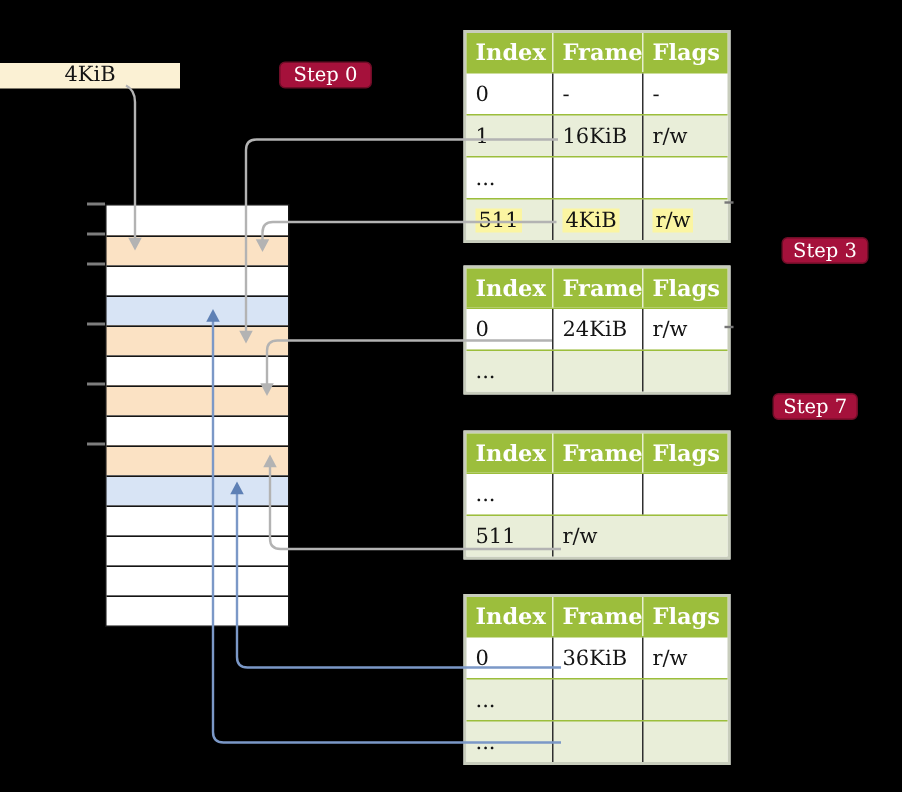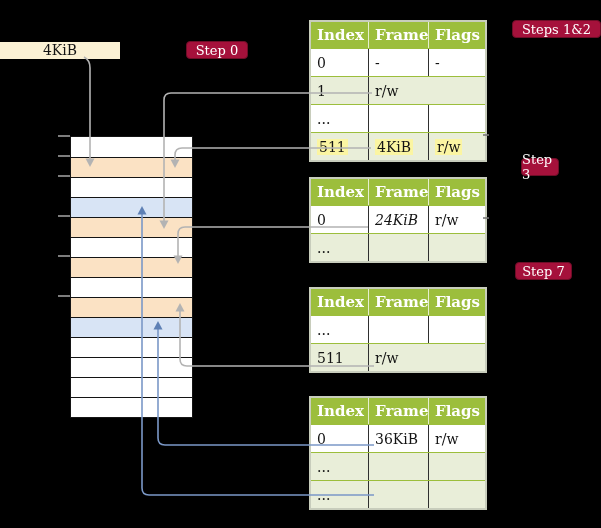--- a/index.html
+++ b/index.html
@@ -31,21 +31,21 @@
     display:flex;align-items:center;justify-content:center;line-height:17px;
   }
   
   .badge{
     position:absolute;background:var(--c-crimson);border:1px solid var(--c-crimson-dark);
     border-radius:4px;color:#fff;font-size:13px;
     display:flex;align-items:center;justify-content:center;box-sizing:border-box;
   }
   #badge-step0{left:186px;top:41px;width:62px;height:18px;}
   #badge-steps12{left:512px;top:20px;width:89px;height:18px;}
-  #badge-step3{left:521px;top:158px;width:38px;height:18px;}
+  #badge-step3{left:521px;top:158px;width:58px;height:18px;}
   #badge-step4{left:515px;top:262px;width:57px;height:18px;}
   
   #memory-column{
     position:absolute;left:70px;top:136px;width:121px;
     border:1.5px solid var(--c-mem-border);z-index:1;
   }
   .mem-row{height:20px;box-sizing:border-box;}
   .mem-row + .mem-row{border-top:1.5px solid var(--c-mem-border);}
   .mem-row.plain{background:#fff;}
   .mem-row.table{background:var(--c-peach);}
@@ -73,21 +73,20 @@
   #connectors{position:absolute;left:0;top:0;z-index:5;pointer-events:none;}
 </style>
 </head>
 <body>
 
 <div id="canvas">
 
   <div class="cr3">4KiB</div>
 
   <div class="badge" id="badge-step0">Step 0</div>
-  <div class="badge" id="badge-steps12">Steps 1&amp;2</div>
   <div class="badge" id="badge-step3">Step 3</div>
   <div class="badge" id="badge-step4">Step 7</div>
 
   <div id="memory-column">
       <div class="mem-row plain"></div>
       <div class="mem-row table"></div>
       <div class="mem-row plain"></div>
       <div class="mem-row frame"></div>
       <div class="mem-row table"></div>
       <div class="mem-row plain"></div>
@@ -117,20 +116,21 @@
           <div class="tcell" style="width: 60px;">Frame</div>
           <div class="tcell" style="width: 56px;">Flags</div>
         </div>
         <div class="trow tbody">
           <div class="tcell" style="width: 58px;">0</div>
           <div class="tcell" style="width: 60px;">-</div>
           <div class="tcell" style="width: 56px;">-</div>
         </div>
         <div class="trow tbody shade">
           <div class="tcell" style="width: 58px;">1</div>
+          <div class="tcell" style="width: 60px;">16KiB</div>
           <div class="tcell" style="width: 56px;">r/w</div>
         </div>
         <div class="trow tbody">
           <div class="tcell" style="width: 58px;">...</div>
           <div class="tcell" style="width: 60px;"></div>
           <div class="tcell" style="width: 56px;"></div>
         </div>
         <div class="trow tbody shade">
           <div class="tcell" style="width: 58px;">
             <span class="hl">511</span>
@@ -144,21 +144,21 @@
         </div>
       </div>
       <div class="ptable" style="left: 309px; top: 177px; width: 174px;">
         <div class="trow thead">
           <div class="tcell" style="width: 58px;">Index</div>
           <div class="tcell" style="width: 60px;">Frame</div>
           <div class="tcell" style="width: 56px;">Flags</div>
         </div>
         <div class="trow tbody">
           <div class="tcell" style="width: 58px;">0</div>
-          <div class="tcell" style="width: 60px; font-style: italic;">24KiB</div>
+          <div class="tcell" style="width: 60px;">24KiB</div>
           <div class="tcell" style="width: 56px;">r/w</div>
         </div>
         <div class="trow tbody shade">
           <div class="tcell" style="width: 58px;">...</div>
           <div class="tcell" style="width: 60px;"></div>
           <div class="tcell" style="width: 56px;"></div>
         </div>
       </div>
       <div class="ptable" style="left: 309px; top: 287px; width: 174px;">
         <div class="trow thead">

